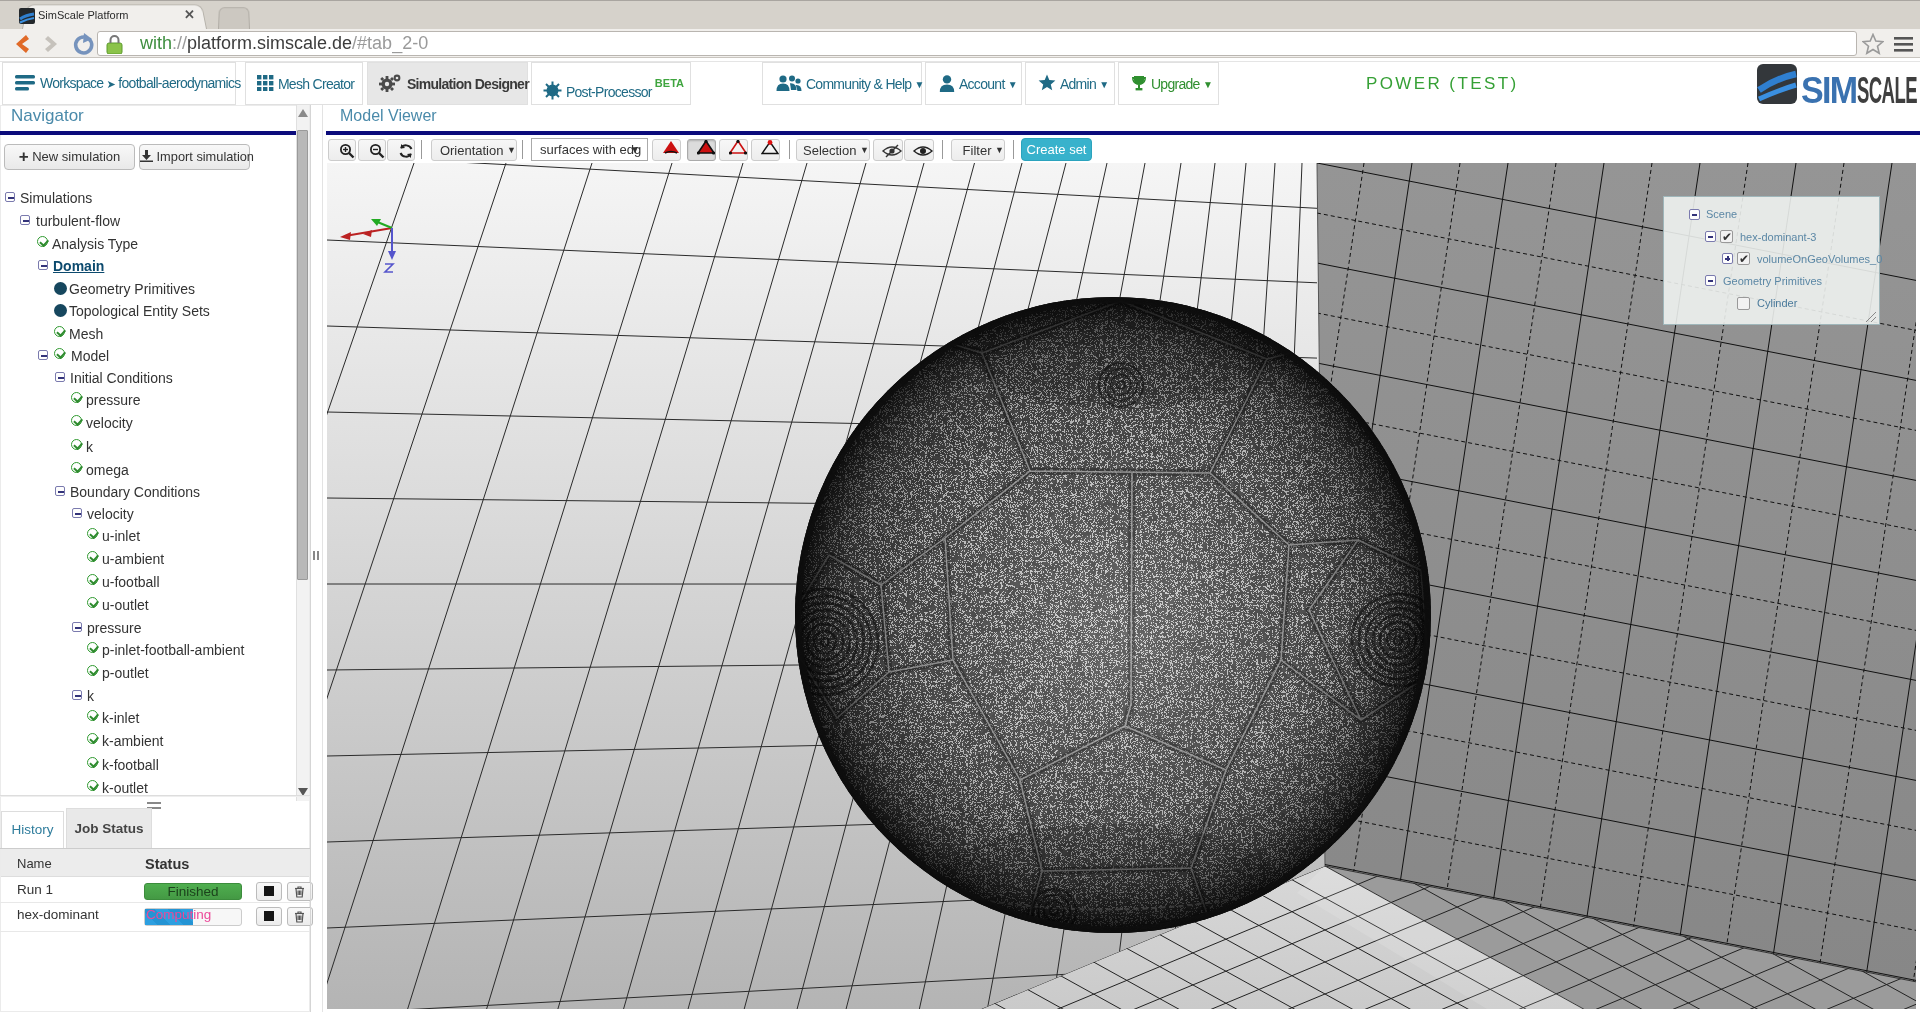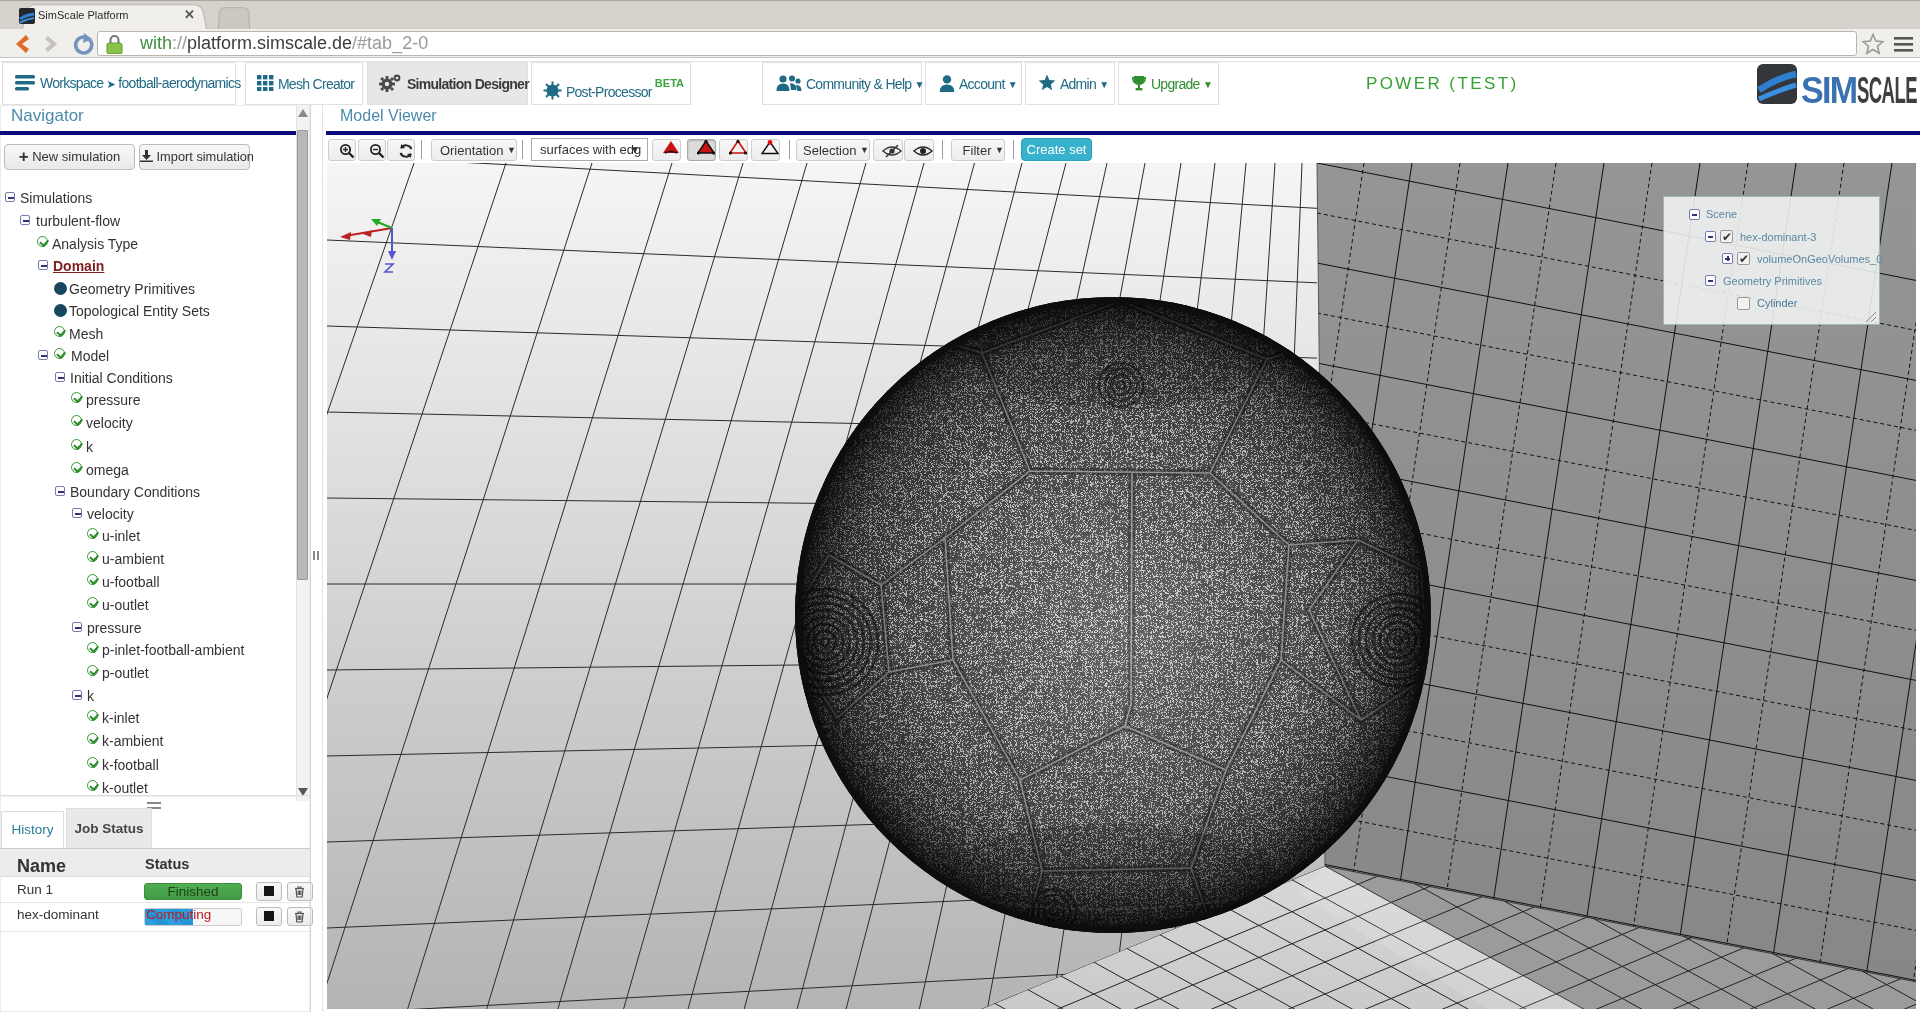--- a/index.html
+++ b/index.html
@@ -192,21 +192,21 @@
       <path d="M5 0 h3 v5 h3 l-4.5 5 L2 5 h3 Z" fill="#333"></path>
       <rect y="10.5" width="13" height="1.8" fill="#333"></rect>
     </svg> Import simulation</div>
 <div class="minus" style="left:5px;top:192px"></div>
 <div class="ti" style="left:20px;top:191px;">Simulations</div>
 <div class="minus" style="left:20px;top:215px"></div>
 <div class="ti" style="left:36px;top:214px;">turbulent-flow</div>
 <div class="chk" style="left:37px;top:236px"></div>
 <div class="ti" style="left:52px;top:237px;">Analysis Type</div>
 <div class="minus" style="left:38px;top:260px"></div>
-<div class="ti" style="left:53px;top:259px;font-weight:bold;color:#7f1d1d;text-decoration:underline;">Domain</div>
+<div class="ti" style="left:53px;top:259px;font-weight:bold;color:#0c4a6e;text-decoration:underline;">Domain</div>
 <div class="dot" style="left:54px;top:282px"></div>
 <div class="ti" style="left:69px;top:282px;">Geometry Primitives</div>
 <div class="dot" style="left:54px;top:304px"></div>
 <div class="ti" style="left:69px;top:304px;">Topological Entity Sets</div>
 <div class="chk" style="left:54px;top:326px"></div>
 <div class="ti" style="left:69px;top:327px;">Mesh</div>
 <div class="minus" style="left:38px;top:350px"></div>
 <div class="chk" style="left:54px;top:348px"></div>
 <div class="ti" style="left:71px;top:349px;">Model</div>
 <div class="minus" style="left:55px;top:372px"></div>
@@ -255,29 +255,29 @@
 <svg class="abs" style="left:298px;top:788px" width="10" height="8">
     <path d="M5 8 L10 0 L0 0 Z" fill="#555"></path>
   </svg>
 
 <div class="abs" style="left:0;top:795px;width:310px;height:2px;background:#eee;border-top:1px solid #ddd"></div>
 <div class="abs" style="left:147px;top:802px;width:14px;height:7px;border-top:2px solid #888;border-bottom:2px solid #888"></div>
 <div class="tabbtn" style="left:1px;top:811px;width:63px;height:38px;background:#fff;color:#2e7c9c;line-height:36px;font-size:13.5px">History</div>
 <div class="tabbtn" style="left:66px;top:808px;width:86px;height:41px;background:#e9e9e9;color:#444;font-weight:bold;line-height:40px;font-size:13.5px">Job Status</div>
 <div class="abs" style="left:0;top:848px;width:310px;height:1px;background:#ccc"></div>
 <div class="abs" style="left:1px;top:849px;width:308px;height:28px;background:#ececec;border-bottom:1px solid #ddd"></div>
-<div class="abs" style="left:17px;top:856px;font-size:18px;font-weight:bold;color:#333">Name</div>
+<div class="abs" style="left:17px;top:856px;font-size:13px;font-weight:normal;color:#333">Name</div>
 <div class="abs" style="left:145px;top:856px;font-size:14.5px;font-weight:bold;color:#333">Status</div>
 <div class="abs" style="left:17px;top:882px;font-size:13.5px;color:#333">Run 1</div>
 <div class="abs" style="left:144px;top:883px;width:98px;height:17px;background:linear-gradient(#4fae4f,#449944);border:1px solid #3c8c3c;border-radius:3px;font-size:13.5px;color:#1c421c;text-align:center;line-height:16px">Finished</div>
 <div class="abs" style="left:0;top:902px;width:310px;height:1px;background:#e8e8e8"></div>
 <div class="abs" style="left:17px;top:907px;font-size:13.5px;color:#333">hex-dominant</div>
 <div class="abs" style="left:144px;top:908px;width:98px;height:18px;background:#f7f7f7;border:1px solid #ccc;border-radius:3px"></div>
 <div class="abs" style="left:145px;top:909px;width:48px;height:16px;background:repeating-linear-gradient(45deg,#2d9fe0 0 9px,#2494d4 9px 18px)"></div>
-<div class="abs" style="left:146px;top:907px;font-size:13.5px;color:#b91c1c">Computing</div>
+<div class="abs" style="left:146px;top:907px;font-size:13.5px;color:#ec4899">Computing</div>
 <div class="abs" style="left:0;top:931px;width:310px;height:1px;background:#e8e8e8"></div>
 <div class="abs" style="left:256px;top:882px;width:26px;height:19px;background:linear-gradient(#f8f8f8,#ececec);border:1px solid #bbb;border-radius:3px"></div>
 <div class="abs" style="left:264px;top:886px;width:10px;height:10px;background:#151515"></div>
 <div class="abs" style="left:287px;top:882px;width:26px;height:19px;background:linear-gradient(#f8f8f8,#ececec);border:1px solid #bbb;border-radius:3px"></div>
 <svg class="abs" style="left:293px;top:885px" width="13" height="13">
     <g stroke="#555" fill="none" stroke-width="1.2">
       <path d="M2 3.5 H11"></path>
       <path d="M5 3.5 V2 H8 V3.5"></path>
       <path d="M3 3.5 L3.8 12 H9.2 L10 3.5"></path>
       <path d="M5.1 5.5 V10"></path>

